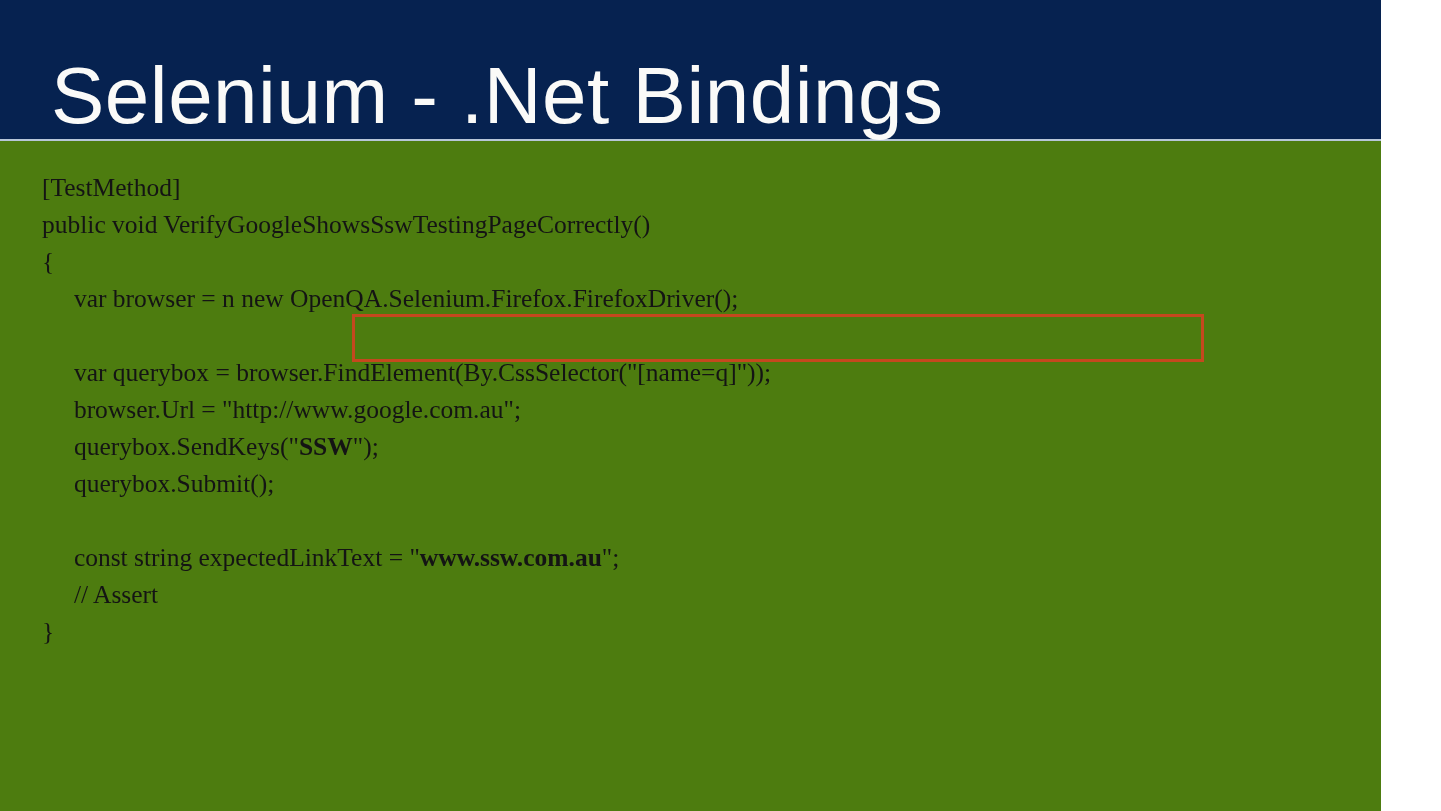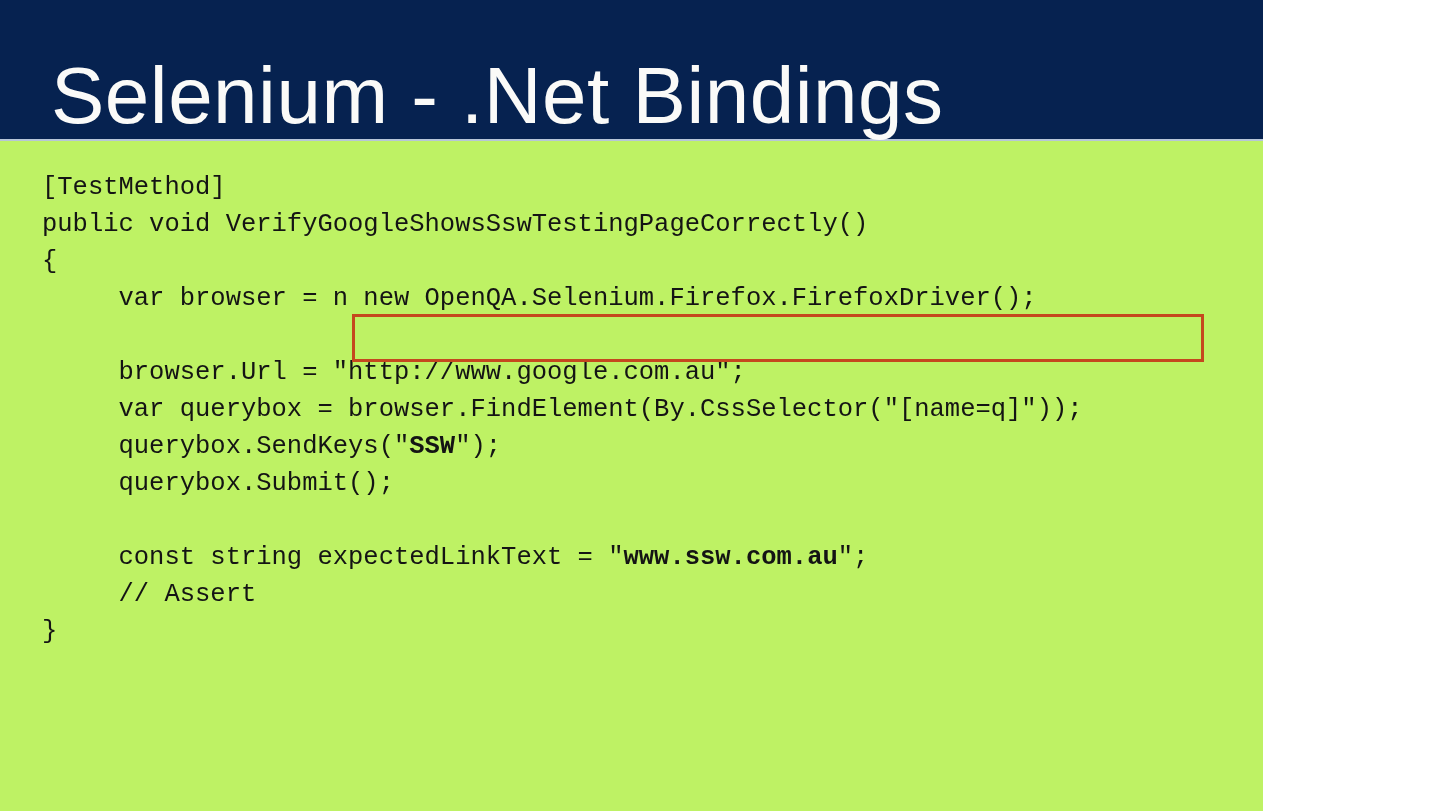--- a/index.html
+++ b/index.html
@@ -2,23 +2,23 @@
 <html><head>
 <meta charset="utf-8">
 <style>
   html, body {
     margin: 0;
     padding: 0;
     background: #ffffff;
   }
   .slide {
     position: relative;
-    width: 1263px;
+    width: 1381px;
     height: 811px;
-    background: #bef264;
+    background: #4d7c0f;
     overflow: hidden;
     font-family: "Liberation Sans", sans-serif;
   }
   .header-bar {
     position: absolute;
     top: 0;
     left: 0;
     width: 100%;
     height: 139px;
     background: #062250;
@@ -34,21 +34,21 @@
     line-height: 80px;
     font-weight: 400;
     letter-spacing: 0.5px;
     color: #FAFAF8;
     white-space: nowrap;
   }
   .code-block {
     position: absolute;
     left: 42px;
     top: 169px;
-    font-family: Liberation Mono, monospace;
+    font-family: Liberation Serif, serif;
     font-size: 25.5px;
     line-height: 37px;
     color: #141414;
   }
   .code-line {
     height: 37px;
     white-space: pre;
   }
   .code-line .bold {
     font-weight: bold;
@@ -81,22 +81,22 @@
   <div class="header-bar" style="background: rgb(6, 34, 80); border-bottom-color: rgb(183, 198, 216);">
     <h1 class="slide-title" style="color: rgb(250, 250, 248);">Selenium - .Net Bindings</h1>
   </div>
 
   <div class="code-block" style="color: rgb(20, 20, 20);">
       <div class="code-line"><span>[TestMethod]</span></div>
       <div class="code-line"><span>public void VerifyGoogleShowsSswTestingPageCorrectly()</span></div>
       <div class="code-line"><span>{</span></div>
       <div class="code-line"><span>     var browser = n new OpenQA.Selenium.Firefox.FirefoxDriver();</span></div>
       <div class="code-line"> </div>
+      <div class="code-line"><span>     var querybox = browser.FindElement(By.CssSelector("[name=q]"));</span></div>
       <div class="code-line"><span>     browser.Url = "http://www.google.com.au";</span></div>
-      <div class="code-line"><span>     var querybox = browser.FindElement(By.CssSelector("[name=q]"));</span></div>
       <div class="code-line"><span>     querybox.SendKeys("</span><span class="bold">SSW</span><span>");</span></div>
       <div class="code-line"><span>     querybox.Submit();</span></div>
       <div class="code-line"> </div>
       <div class="code-line"><span>     const string expectedLinkText = "</span><span class="bold">www.ssw.com.au</span><span>";</span></div>
       <div class="code-line"><span>     // Assert</span></div>
       <div class="code-line"><span>}</span></div>
     </div>
 
   <div class="highlight-box" style="border-color: rgb(197, 72, 30);"></div>
 

